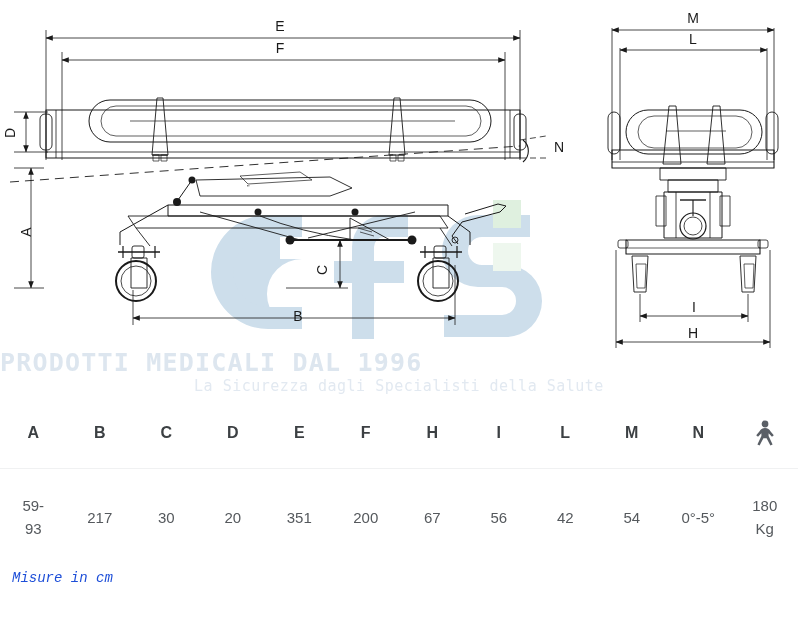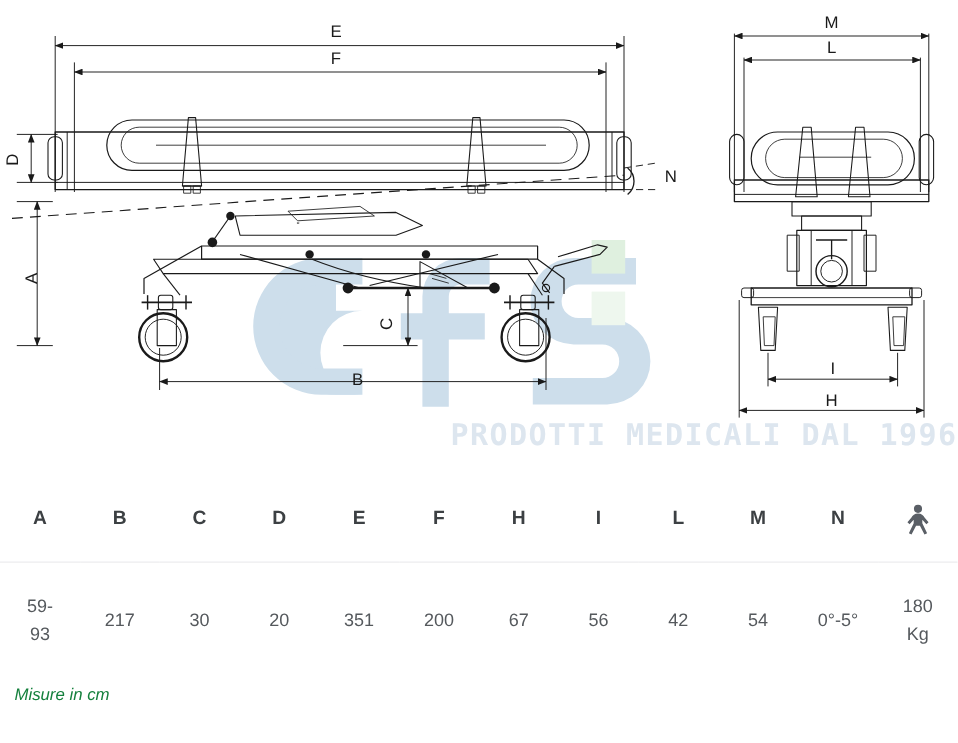--- a/index.html
+++ b/index.html
@@ -33,21 +33,21 @@
     left: 0; top: 0;
     width: 798px;
     height: 400px;
     pointer-events: none;
   }
   .wm-tagline-1 {
     position: absolute;
     left: 0;
     top: 348px;
     width: 798px;
-    text-align: right;
+    text-align: left;
     font-family: "DejaVu Sans Mono", monospace;
     font-size: 25px;
     font-weight: bold;
     letter-spacing: 1.2px;
     color: #dde6ef;
   }
   .wm-tagline-2 {
     position: absolute;
     left: 0;
     top: 377px;
@@ -89,21 +89,22 @@
     line-height: 1.55;
     font-family: "Liberation Sans", sans-serif;
   }
   .person-icon-cell svg { display: block; margin: 0 auto; }
   #footnote {
     position: absolute;
     left: 12px;
     top: 570px;
     font-size: 14px;
     font-style: italic;
-    color: #15803d;
+    color: #1d4ed8;
+    font-family: Liberation Mono, monospace;
   }
 </style>
 </head>
 <body>
 
 <div id="drawing-area">
 
   <div id="watermark">
     <svg width="798" height="400" viewBox="0 0 798 400">
 
@@ -111,20 +112,21 @@
       <path d="M268 215 a57 57 0 0 0 -57 57 a57 57 0 0 0 57 57 h34 v-22 h-34 a35 35 0 0 1 -35 -35 a35 35 0 0 1 35 -35 h34 v-22 z" fill="#cddeeb"></path>
 
       <path d="M372 205 h46 v22 h-24 a10 10 0 0 0 -10 10 v14 h30 v22 h-30 v56 h-22 v-56 h-18 v-22 h18 v-14 a32 32 0 0 1 32 -32 z" fill="#cddeeb" transform="translate(-10,10)"></path>
 
       <path d="M470 225 h60 v22 h-48 a14 14 0 0 0 0 28 h24 a36 36 0 0 1 0 72 h-62 v-22 h58 a14 14 0 0 0 0 -28 h-24 a36 36 0 0 1 0 -72 z" fill="#cddeeb" transform="translate(0,-10)"></path>
 
       <rect x="493" y="200" width="28" height="28" fill="#dff0df"></rect>
       <rect x="493" y="243" width="28" height="28" fill="#eef7ee"></rect>
     </svg>
     <div class="wm-tagline-1">PRODOTTI MEDICALI DAL 1996</div>
+    <div class="wm-tagline-2">La Sicurezza dagli Specialisti della Salute</div>
   </div>
 
   <svg id="drawing-svg" width="798" height="400" viewBox="0 0 798 400">
     <defs>
       <marker id="ar" markerWidth="9" markerHeight="7" refX="8.5" refY="3.5" orient="auto">
         <polygon points="0 0, 9 3.5, 0 7" fill="#1a1a1a"></polygon>
       </marker>
       <marker id="arS" markerWidth="9" markerHeight="7" refX="0.5" refY="3.5" orient="auto">
         <polygon points="9 0, 0 3.5, 9 7" fill="#1a1a1a"></polygon>
       </marker>

